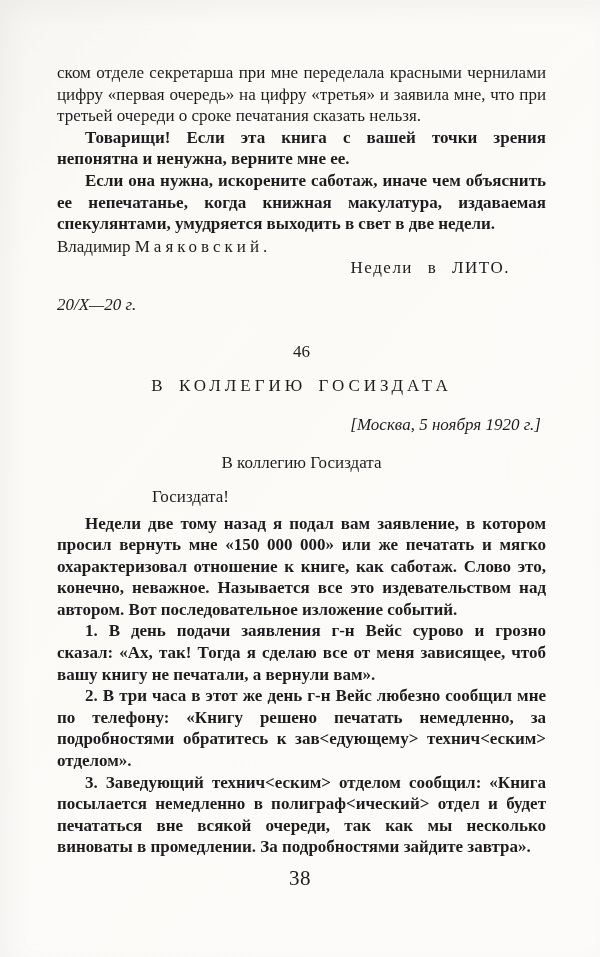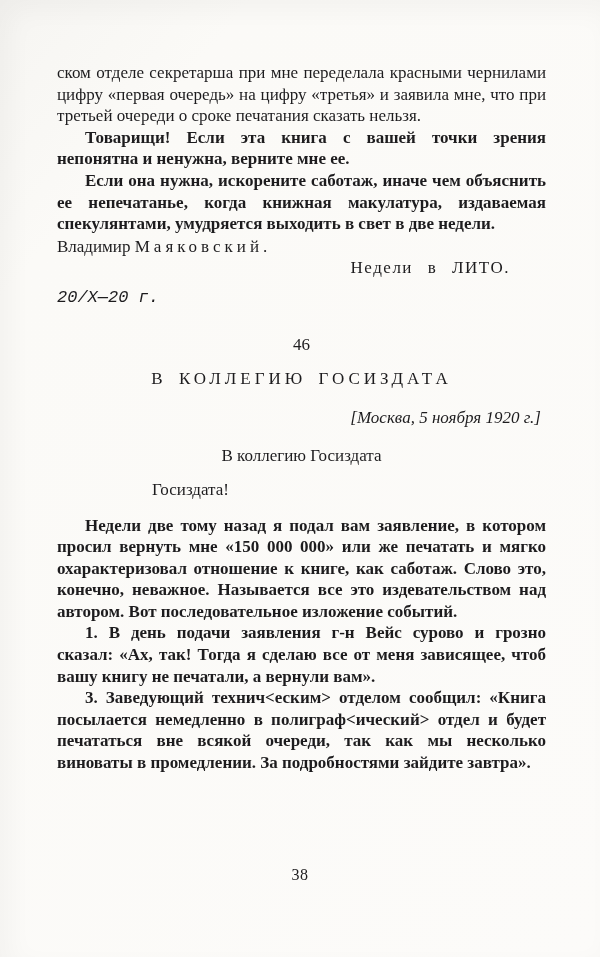--- a/index.html
+++ b/index.html
@@ -37,22 +37,21 @@
     text-indent: 0;
     padding-right: 36px;
     letter-spacing: 1.5px;
     word-spacing: 9px;
     white-space: nowrap;
   }
   .date-note {
     text-align: left;
     text-indent: 0;
     font-style: italic;
-    margin-top: 8px;
-    font-family: Liberation Mono, monospace;
+    margin-top: 15px;
   }
   .section-number {
     text-align: center;
     text-indent: 0;
     margin-top: 25px;
   }
   .section-title {
     text-align: center;
     text-indent: 0;
     letter-spacing: 4px;
@@ -72,26 +71,26 @@
     text-align: center;
     text-indent: 0;
     margin-top: 17px;
   }
   .salutation {
     text-align: left;
     text-indent: 0;
     padding-left: 95px;
     margin-top: 12px;
   }
-  .first-body { margin-top: 14px; }
+  .first-body { margin-top: 5px; }
   .page-number {
     position: absolute;
     left: 0; right: 0; top: 866px;
     text-align: center;
-    font-size: 16px;
+    font-size: 21px;
     letter-spacing: 0.5px;
   }
 </style>
 </head>
 <body>
 
 <div class="scan-page">
   <div class="text-block">
 
     <p class="para-continued">ском отделе секретарша при мне переделала красными чернилами цифру «первая очередь» на цифру «третья» и заявила мне, что при третьей очереди о сроке печатания сказать нельзя.</p>
@@ -113,19 +112,20 @@
     <p class="dateline">[Москва, 5 ноября 1920 г.]</p>
 
     <p class="addressee">В коллегию Госиздата</p>
 
     <p class="salutation">Госиздата!</p>
 
     <p class="para first-body">Недели две тому назад я подал вам заявление, в котором просил вернуть мне «150 000 000» или же печатать и мягко охарактеризовал отношение к книге, как саботаж. Слово это, конечно, неважное. Называется все это издевательством над автором. Вот последовательное изложение событий.</p>
 
     <p class="para">1. В день подачи заявления г-н Вейс сурово и грозно сказал: «Ах, так! Тогда я сделаю все от меня зависящее, чтоб вашу книгу не печатали, а вернули вам».</p>
 
+    <p class="para">2. В три часа в этот же день г-н Вейс любезно сообщил мне по телефону: «Книгу решено печатать немедленно, за подробностями обратитесь к зав&lt;едующему&gt; технич&lt;еским&gt; отделом».</p>
 
     <p class="para">3. Заведующий технич&lt;еским&gt; отделом сообщил: «Книга посылается немедленно в полиграф&lt;ический&gt; отдел и будет печататься вне всякой очереди, так как мы несколько виноваты в промедлении. За подробностями зайдите завтра».</p>
 
   </div>
 
   <div class="page-number">38</div>
 </div>
 
 </body></html>

